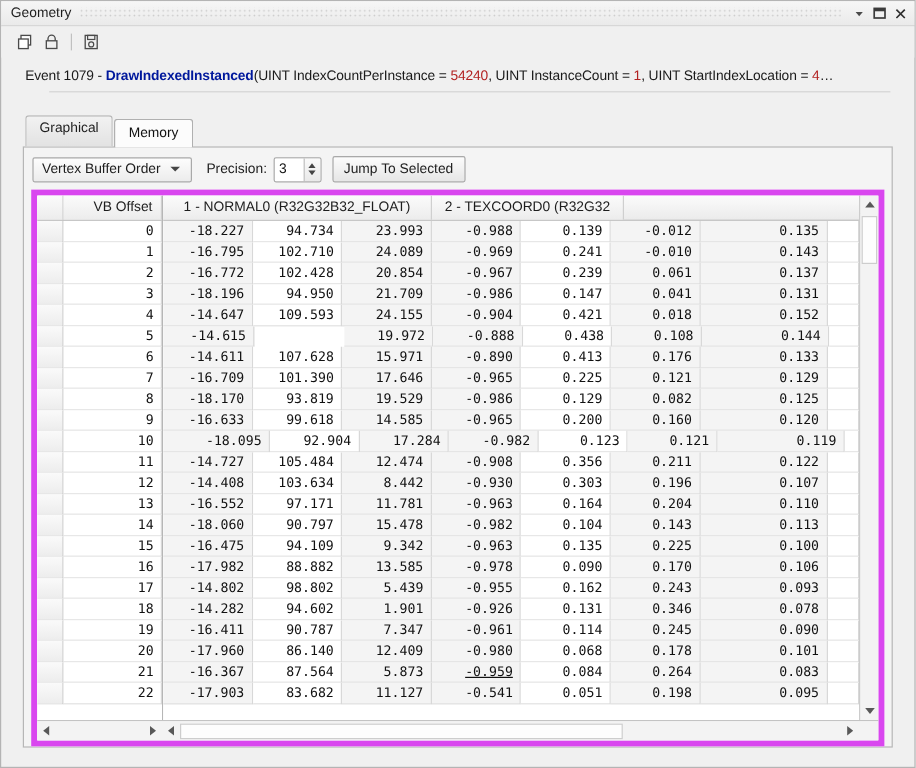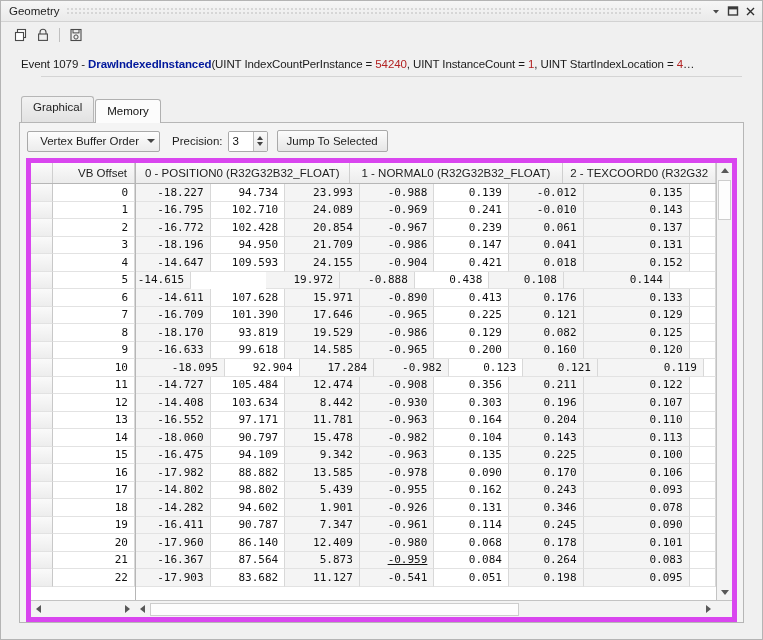--- a/index.html
+++ b/index.html
@@ -148,21 +148,21 @@
   .combo {
     display: flex; align-items: center;
     height: 21px;
     min-width: 133px;
     border: 1px solid #a9a9a9;
     border-radius: 2px;
     background: linear-gradient(#fdfdfd, #ececec);
     font-size: 11.5px;
     color: #1d1d1d;
     padding: 0 4px 0 7px;
-    justify-content: flex-end;
+    justify-content: flex-start;
   }
   .combo .caret {
     width: 0; height: 0;
     border-left: 4px solid transparent;
     border-right: 4px solid transparent;
     border-top: 4px solid #454545;
     margin-left: 8px;
   }
   .ctl-label {
     font-size: 11.5px; color: #1d1d1d;
@@ -519,21 +519,20 @@
               </div>
               <div class="row">
                 <div class="cell pick" style="width: 22px;"></div>
                 <div class="cell" style="width: 82px;">22</div>
               </div>
             </div>
         </div>
 
         <div class="col-scroll">
           <div class="hdr">
-            <div class="hcell" style="width:224px">0 - POSITION0 (R32G32B32_FLOAT)</div>
             <div class="hcell" style="width:224px">1 - NORMAL0 (R32G32B32_FLOAT)</div>
             <div class="hcell" style="width:160px">2 - TEXCOORD0 (R32G32</div>
           </div>
           <div class="rows" id="scroll-rows">
               <div class="row">
                 <div class="cell sel" style="width: 74.6px;">-18.227</div>
                 <div class="cell" style="width: 74.6px;">94.734</div>
                 <div class="cell sel" style="width: 74.6px;">23.993</div>
                 <div class="cell sel" style="width: 74.6px;">-0.988</div>
                 <div class="cell" style="width: 74.6px;">0.139</div>
@@ -575,21 +574,21 @@
                 <div class="cell sel" style="width: 74.6px;">-14.647</div>
                 <div class="cell" style="width: 74.6px;">109.593</div>
                 <div class="cell sel" style="width: 74.6px;">24.155</div>
                 <div class="cell sel" style="width: 74.6px;">-0.904</div>
                 <div class="cell" style="width: 74.6px;">0.421</div>
                 <div class="cell sel" style="width: 74.6px;">0.018</div>
                 <div class="cell sel" style="width: 106px;">0.152</div>
                 <div class="cell" style="flex: 1 1 auto;"></div>
               </div>
               <div class="row">
-                <div class="cell sel" style="width: 55px;">-14.615</div>
+                <div class="cell sel" style="width: 76px;">-14.615</div>
                 <div class="cell" style="width: 74.6px; margin-top: 26px;">109.037</div>
                 <div class="cell sel" style="width: 74.6px;">19.972</div>
                 <div class="cell sel" style="width: 74.6px;">-0.888</div>
                 <div class="cell" style="width: 74.6px;">0.438</div>
                 <div class="cell sel" style="width: 74.6px;">0.108</div>
                 <div class="cell sel" style="width: 106px;">0.144</div>
                 <div class="cell" style="flex: 1 1 auto;"></div>
               </div>
               <div class="row">
                 <div class="cell sel" style="width: 74.6px;">-14.611</div>

